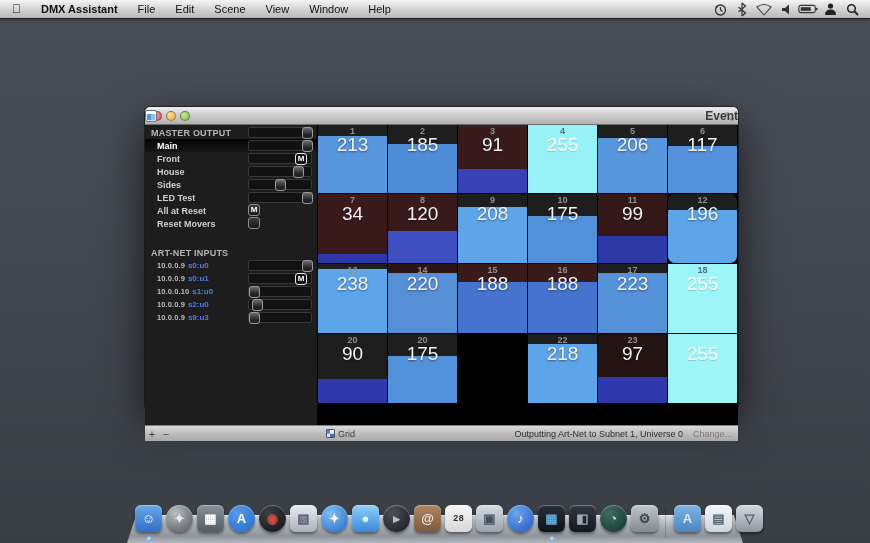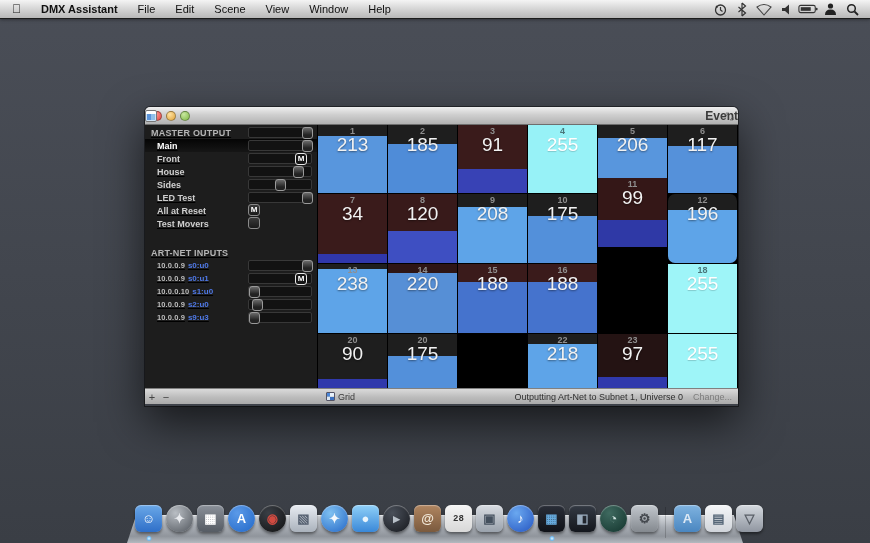--- a/index.html
+++ b/index.html
@@ -35,21 +35,21 @@
   .proxy{width:10px;height:10px;margin-right:4px;border-radius:2px;border:1px solid #777;
     background:
       linear-gradient(#fff,#fff) ,
       #cfe2f4;
     background-size:100% 3px;background-repeat:no-repeat;position:relative;}
   .proxy:before{content:"";position:absolute;left:1px;top:3px;right:1px;bottom:1px;
     background:
       linear-gradient(90deg,#5b93d8 45%,#fff 45%,#fff 55%,#8fc0ea 55%);}
   .grip{position:absolute;right:4px;top:3px;opacity:.65;}
 
-  .winbody{display:flex;height:263px;background:#1d1d1d;overflow:hidden;text-decoration:underline;}
+  .winbody{display:flex;height:300px;background:#1d1d1d;overflow:hidden;}
 
   
   .sidebar{width:173px;box-sizing:border-box;border-right:1px solid #000;
     position:relative;padding-top:1px;flex:none;}
   .srow{height:13px;display:flex;align-items:center;padding-left:12px;
     font-size:9px;font-weight:bold;color:#cfcfcf;position:relative;}
   .srow.sect{padding-left:6px;color:#b5b5b5;letter-spacing:.2px;}
   .srow.selected{background:linear-gradient(#050505,#161616);color:#fff;}
   .gap{height:16px;}
   .iplabel{font-size:7.5px;color:#bdbdbd;letter-spacing:.1px;}
@@ -206,21 +206,21 @@
         </div>
         <div class="srow">
           <span>LED Test</span>
           <span class="track"><span class="tfill cyan" style="width: 100%;"></span><span class="knob" style="left: 53px;"></span></span>
         </div>
         <div class="srow">
           <span>All at Reset</span>
           <span class="chk mbadge" style="left: 103px;">M</span>
         </div>
         <div class="srow">
-          <span>Test Movers</span>
+          <span>Reset Movers</span>
           <span class="chk" style="left: 103px;"></span>
         </div>
         <div class="gap"></div>
         <div class="srow sect">
           <span>ART-NET INPUTS</span>
         </div>
         <div class="srow">
           <span class="iplabel">10.0.0.9</span>
           <span class="sulabel">s0:u0</span>
           <span class="track"><span class="tfill cyan" style="width: 100%;"></span><span class="knob" style="left: 53px;"></span></span>
@@ -294,21 +294,21 @@
         <div class="gcell" style="left: 140px; top: 69px; width: 69px; height: 69px; background: rgb(30, 30, 30);">
           <div class="gfill" style="height: 56px; background: rgb(94, 164, 232);"></div>
           <div class="gnum">9</div>
           <div class="gval">208</div>
         </div>
         <div class="gcell" style="left: 210px; top: 69px; width: 69px; height: 69px; background: rgb(30, 30, 30);">
           <div class="gfill" style="height: 47px; background: rgb(83, 144, 218);"></div>
           <div class="gnum">10</div>
           <div class="gval">175</div>
         </div>
-        <div class="gcell" style="left: 280px; top: 53px; width: 69px; height: 69px; background: rgb(52, 23, 23);">
+        <div class="gcell" style="left: 280px; top: 69px; width: 69px; height: 69px; background: rgb(52, 23, 23);">
           <div class="gfill" style="height: 27px; background: rgb(47, 57, 166);"></div>
           <div class="gnum">11</div>
           <div class="gval">99</div>
         </div>
         <div class="gcell" style="left: 350px; top: 69px; width: 69px; height: 69px; background: rgb(30, 30, 30); border-radius: 7px;">
           <div class="gfill" style="height: 53px; background: rgb(94, 164, 232);"></div>
           <div class="gnum">12</div>
           <div class="gval">196</div>
         </div>
         <div class="gcell" style="left: 0px; top: 139px; width: 69px; height: 69px; background: rgb(30, 30, 30);">
@@ -323,20 +323,25 @@
         </div>
         <div class="gcell" style="left: 140px; top: 139px; width: 69px; height: 69px; background: rgb(58, 27, 27);">
           <div class="gfill" style="height: 51px; background: rgb(69, 115, 205);"></div>
           <div class="gnum">15</div>
           <div class="gval">188</div>
         </div>
         <div class="gcell" style="left: 210px; top: 139px; width: 69px; height: 69px; background: rgb(58, 27, 27);">
           <div class="gfill" style="height: 51px; background: rgb(69, 115, 205);"></div>
           <div class="gnum">16</div>
           <div class="gval">188</div>
+        </div>
+        <div class="gcell" style="left: 280px; top: 139px; width: 69px; height: 69px; background: rgb(30, 30, 30);">
+          <div class="gfill" style="height: 60px; background: rgb(86, 146, 218);"></div>
+          <div class="gnum">17</div>
+          <div class="gval">223</div>
         </div>
         <div class="gcell" style="left: 350px; top: 139px; width: 69px; height: 69px; background: rgb(158, 245, 248);">
           <div class="gnum" style="color: rgb(75, 118, 122);">18</div>
           <div class="gval" style="color: rgb(255, 255, 255); text-shadow: rgba(0, 0, 0, 0.18) 0px 1px 1px;">255</div>
         </div>
         <div class="gcell" style="left: 0px; top: 209px; width: 69px; height: 69px; background: rgb(30, 30, 30);">
           <div class="gfill" style="height: 24px; background: rgb(48, 57, 172);"></div>
           <div class="gnum">20</div>
           <div class="gval">90</div>
         </div>

